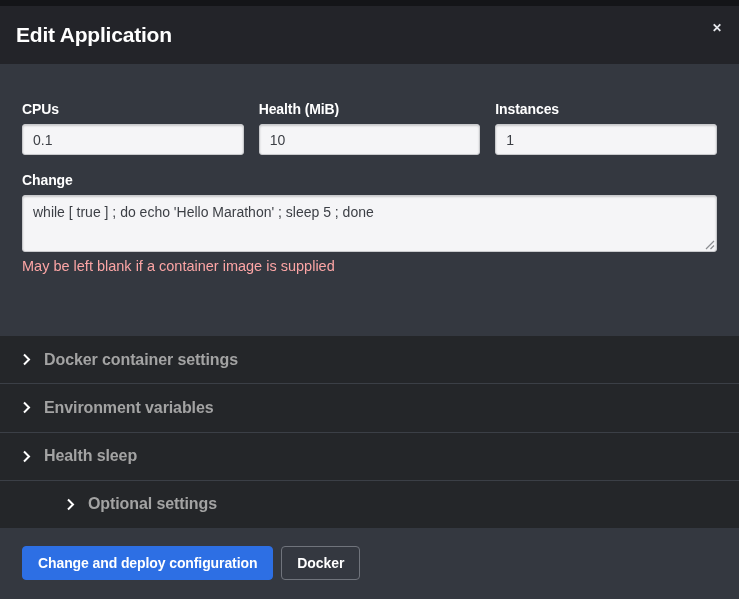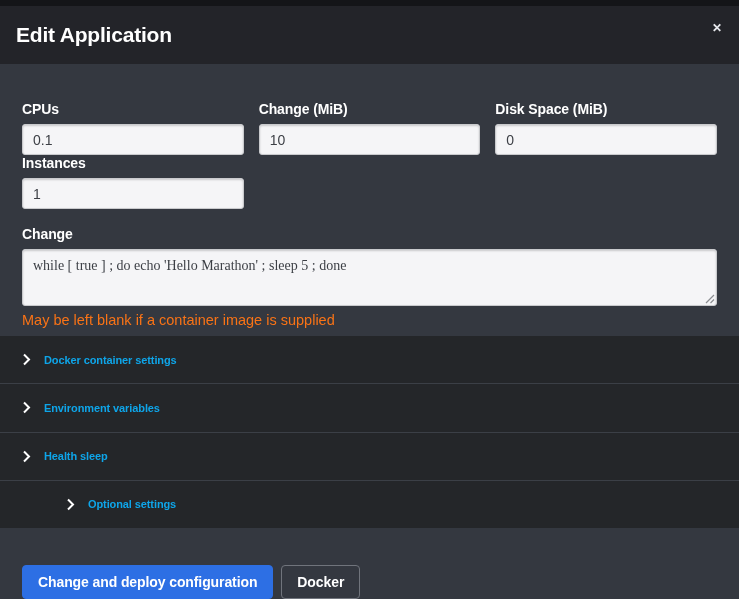--- a/index.html
+++ b/index.html
@@ -88,35 +88,35 @@
   .textarea-wrap { position: relative; }
   .command-textarea {
     display: block;
     width: 100%;
     height: 57px;
     background: #f5f5f7;
     border: 1px solid #c9cacd;
     border-radius: 3px;
     box-shadow: inset 0 1px 2px rgba(0,0,0,0.18);
     color: #3c3f45;
-    font-family: Liberation Serif, serif;
+    font-family: Liberation Sans, sans-serif;
     font-size: 14px;
     padding: 8px 10px;
     resize: none;
     outline: none;
     overflow: hidden;
   }
   .resize-handle {
     position: absolute;
     right: 2px; bottom: 2px;
     pointer-events: none;
   }
   .help-text {
     margin-top: 6px;
-    color: #f97316;
+    color: #fca5a5;
     font-size: 14.5px;
   }
   
   .accordion {
     flex: 0 0 192px;
     height: 192px;
     background: #242629;
     display: flex;
     flex-direction: column;
   }
@@ -128,31 +128,31 @@
     cursor: pointer;
     border-bottom: 1px solid #3b3f46;
   }
   .accordion-row:last-child { border-bottom: none; margin-left: 44px; }
   .chevron {
     display: inline-flex;
     margin-right: 13px;
     flex: 0 0 auto;
   }
   .accordion-label {
-    color: #0ea5e9;
-    font-size: 11px;
+    color: #a3a3a3;
+    font-size: 16px;
     font-weight: 700;
     letter-spacing: -0.1px;
   }
   
   .modal-footer {
     flex: 1 1 auto;
     background: #343840;
     display: flex;
-    align-items: flex-end;
+    align-items: flex-start;
     padding: 18px 6px 0 22px;
     gap: 8px;
   }
   .btn {
     height: 34px;
     border-radius: 4px;
     font-family: "Liberation Sans", "DejaVu Sans", sans-serif;
     font-size: 14px;
     font-weight: 700;
     cursor: pointer;
@@ -184,26 +184,22 @@
 
   <div class="modal-body">
 
 
     <div class="form-row">
       <div>
         <label class="field-label">CPUs</label>
         <input class="text-input" type="text" value="0.1" style="">
       </div>
       <div>
-        <label class="field-label">Change (MiB)</label>
+        <label class="field-label">Health (MiB)</label>
         <input class="text-input" type="text" value="10" style="">
-      </div>
-      <div>
-        <label class="field-label">Disk Space (MiB)</label>
-        <input class="text-input" type="text" value="0" style="">
       </div>
       <div>
         <label class="field-label">Instances</label>
         <input class="text-input" type="text" value="1" style="">
       </div>
     </div>
 
     <div class="command-group">
       <label class="field-label">Change</label>
       <div class="textarea-wrap">

